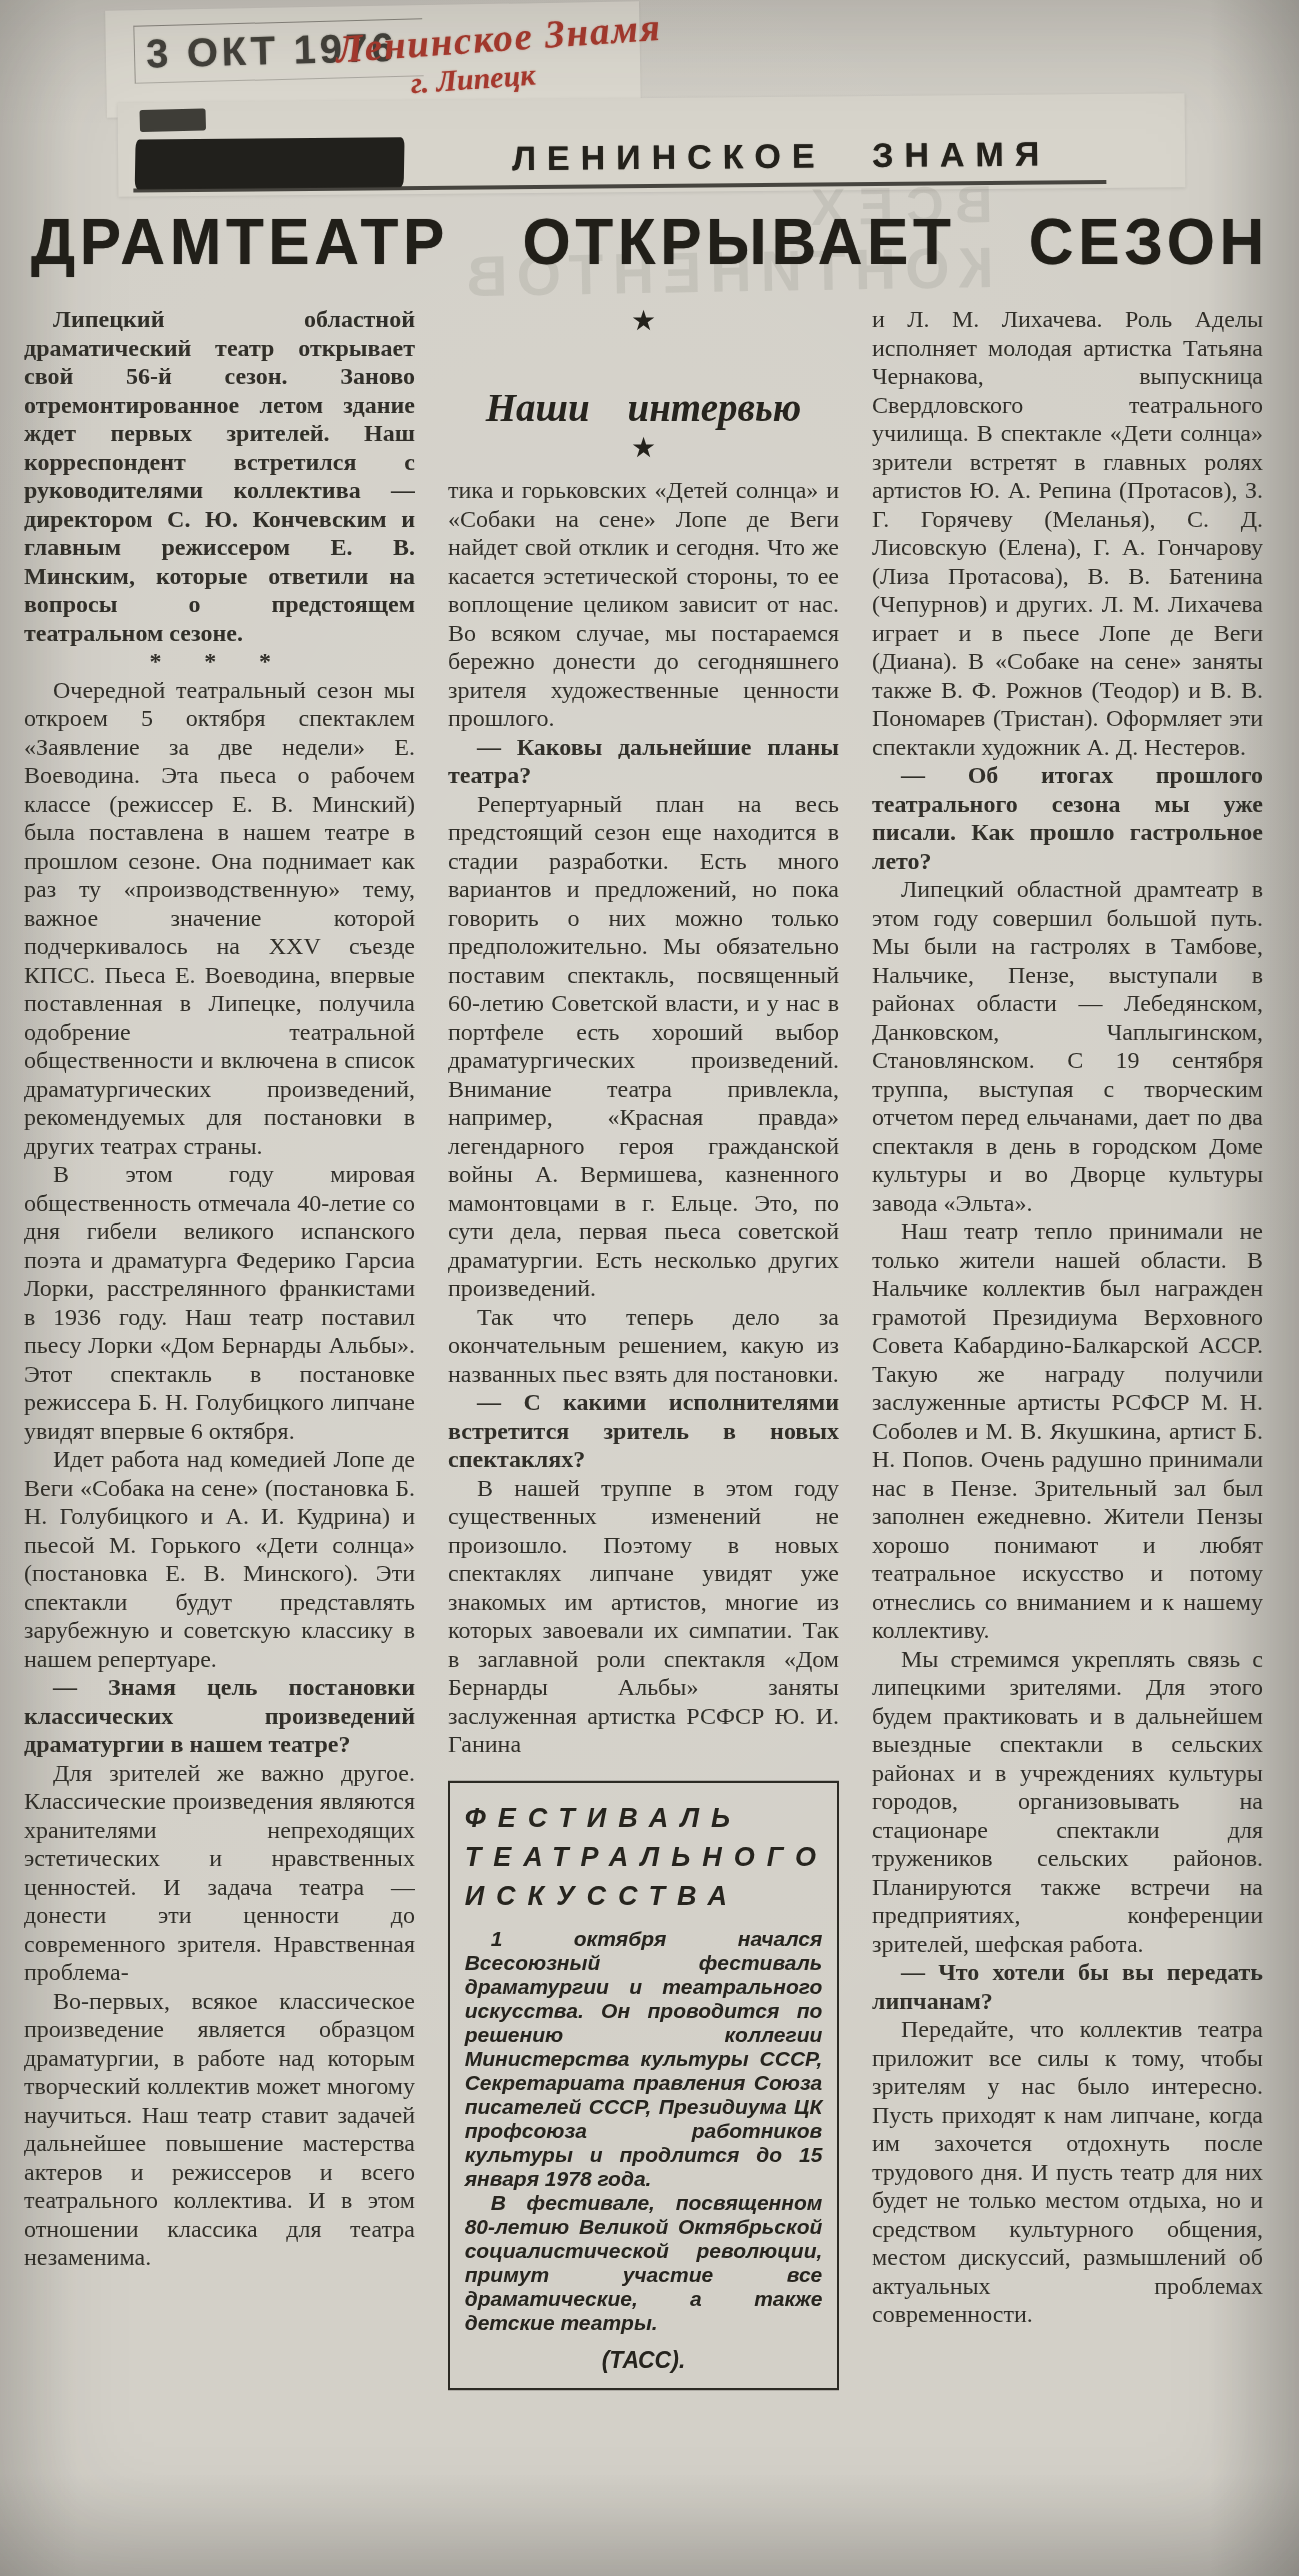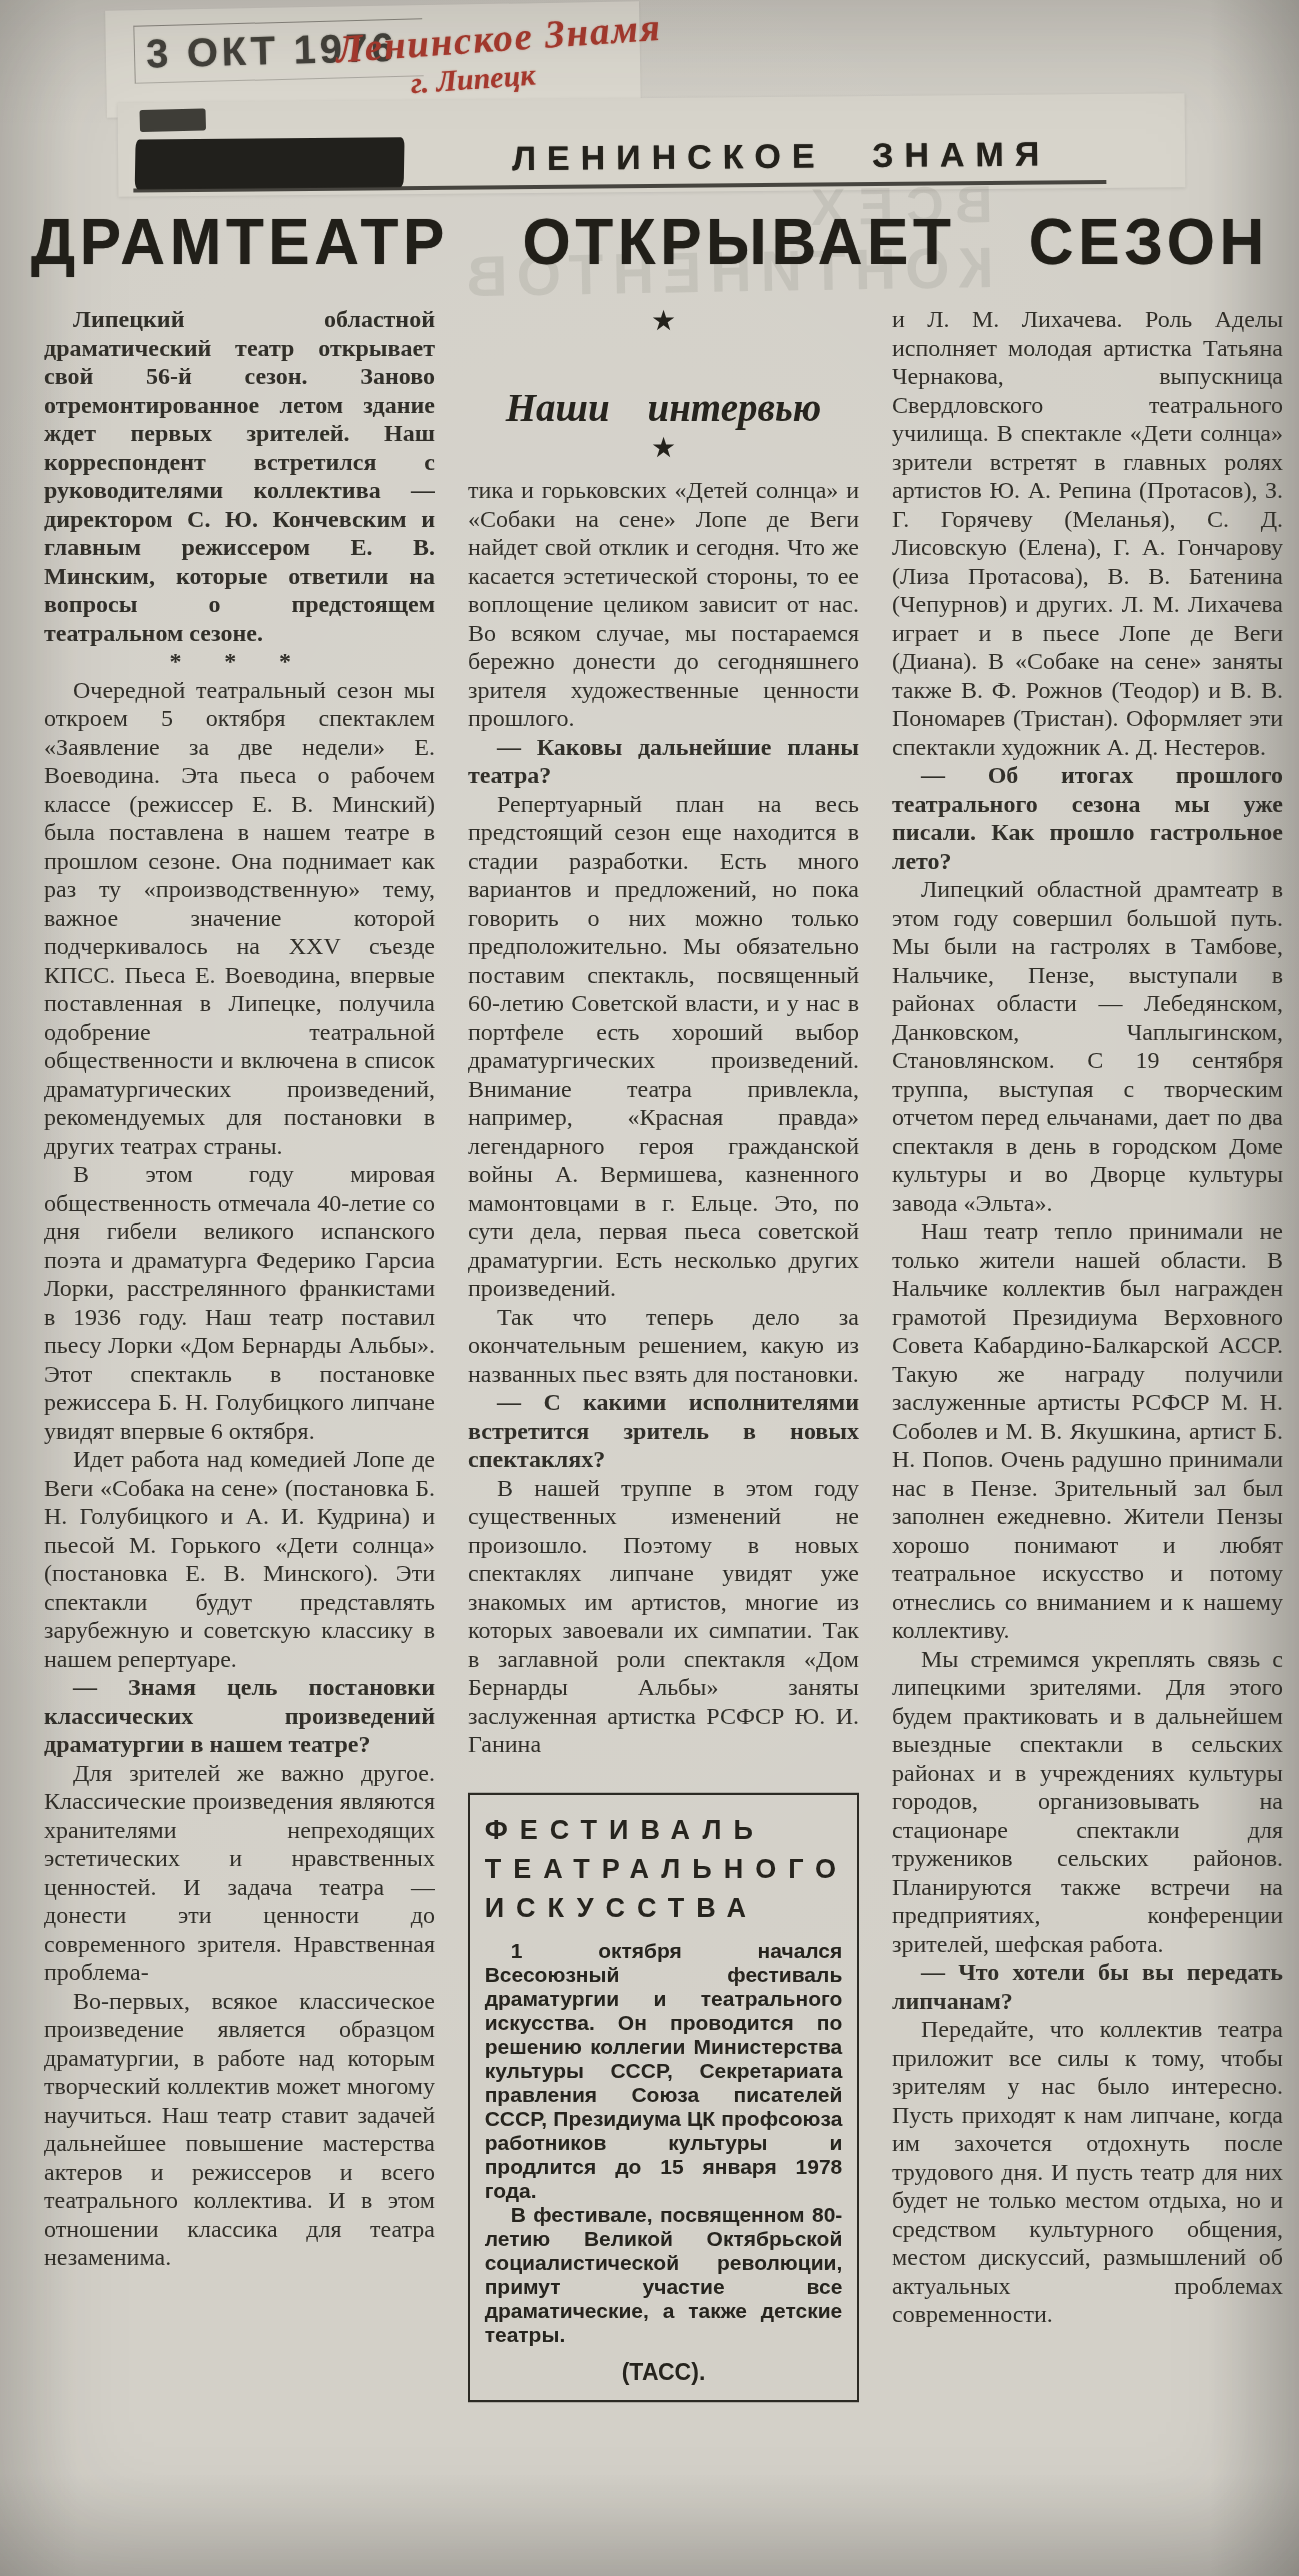--- a/index.html
+++ b/index.html
@@ -81,21 +81,21 @@
     position:absolute; left:31px; top:204px; width:1238px; z-index:2;
     display:flex; justify-content:space-between; align-items:baseline;
     font-family:"Liberation Sans", sans-serif; font-weight:bold;
     font-size:62px; letter-spacing:4.6px; color:#211f19;
     transform:scaleY(1.06); transform-origin:top left;
     text-shadow:0 0 0.9px rgba(33,31,25,0.65);
     white-space:nowrap;
   }
   
   .article{
-    position:absolute; left:44px; top:305px; width:1239px; height:2245px;
+    position:absolute; left:24px; top:305px; width:1239px; height:2245px;
     display:flex; gap:33px; z-index:1;
   }
   .col{
     flex:1 1 0; font-size:24px; line-height:28.5px; text-align:justify;
     color:#312f29; hyphens:auto; overflow:hidden;
   }
   .col p{ margin:0; }
   .par-p{ text-indent:29px; }
   .par-cont{ text-indent:0; }
   .par-lead{ font-weight:bold; text-indent:29px; }
@@ -103,23 +103,24 @@
   .par-sep{ text-align:center; letter-spacing:18.4px; font-weight:bold; margin:9.2px 0; text-indent:0; }
   
   .interview-label{ text-align:center; margin-bottom:13px; }
   .interview-label .star{ font-size:28px; line-height:31px; color:#24221c; }
   .interview-label .label-text{
     font-family:"Liberation Serif", serif; font-style:italic; font-weight:bold;
     font-size:39px; line-height:48px; word-spacing:28px; color:#26241e;margin-top:48px;
   }
   
   .festival-box{
-    border:2.8px solid #2b2a24; margin-top:34px; padding:16.6px 14.7px 13px 14.7px;
+    border:2.8px solid #2b2a24; margin-top:22px; padding:16.6px 14.7px 13px 14.7px;
     font-family:"Liberation Sans", sans-serif; color:#26241e;
     box-shadow:0 0 0 0.9px rgba(43,42,36,0.25);
+    font-style:italic;
   }
   .fb-title{ margin-bottom:11px; }
   .fb-title-line{
     font-weight:bold; font-size:27px; line-height:39px; letter-spacing:12px;
     text-indent:0;
   }
   .fb-par{
     font-weight:bold; font-size:21px; line-height:24px; text-align:justify;
     text-indent:26px; margin-bottom:7.4px;
   }

